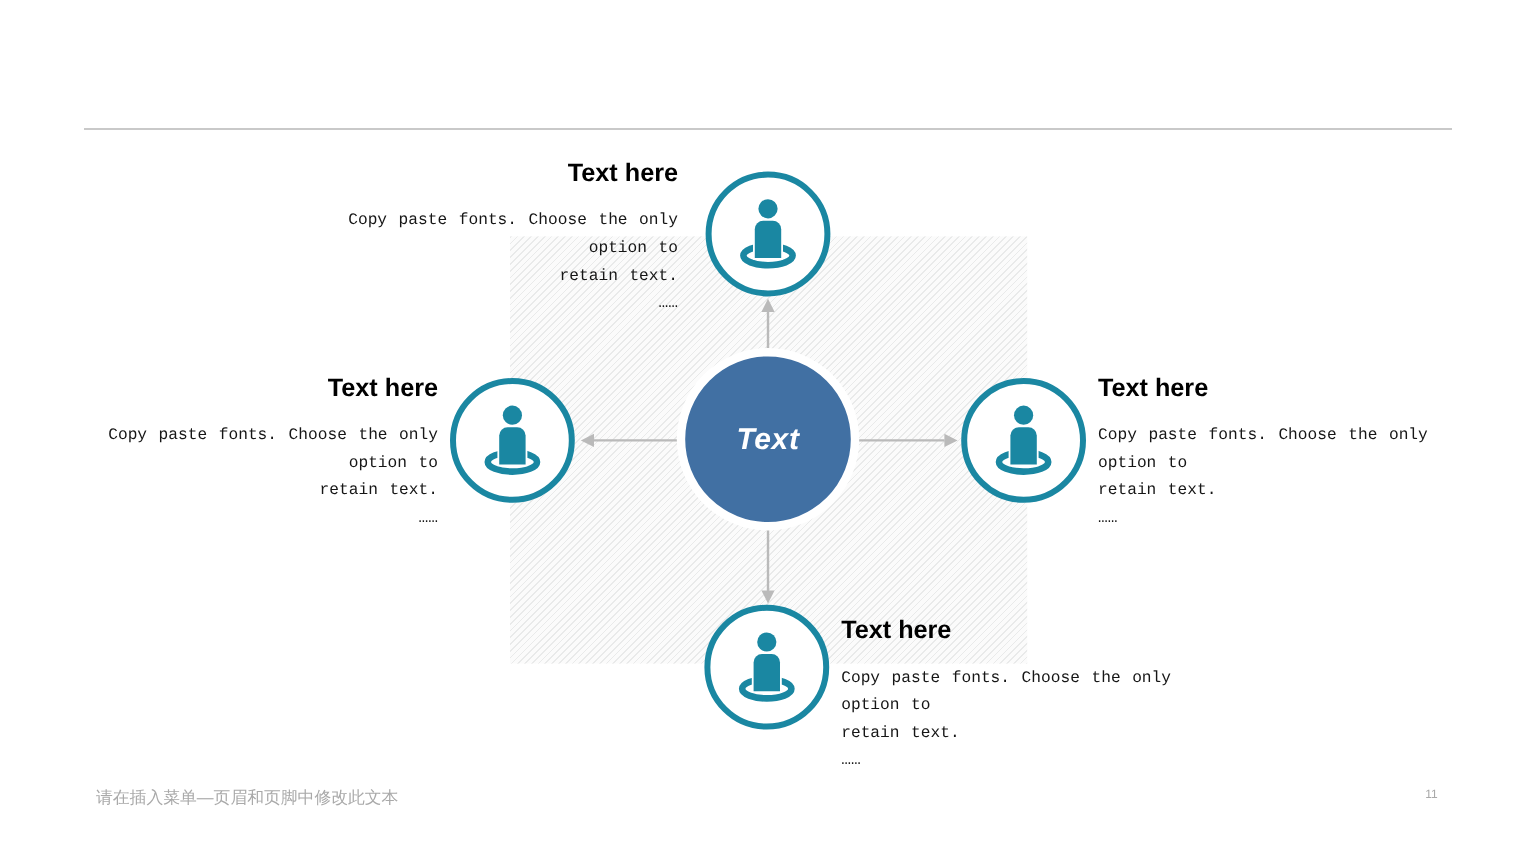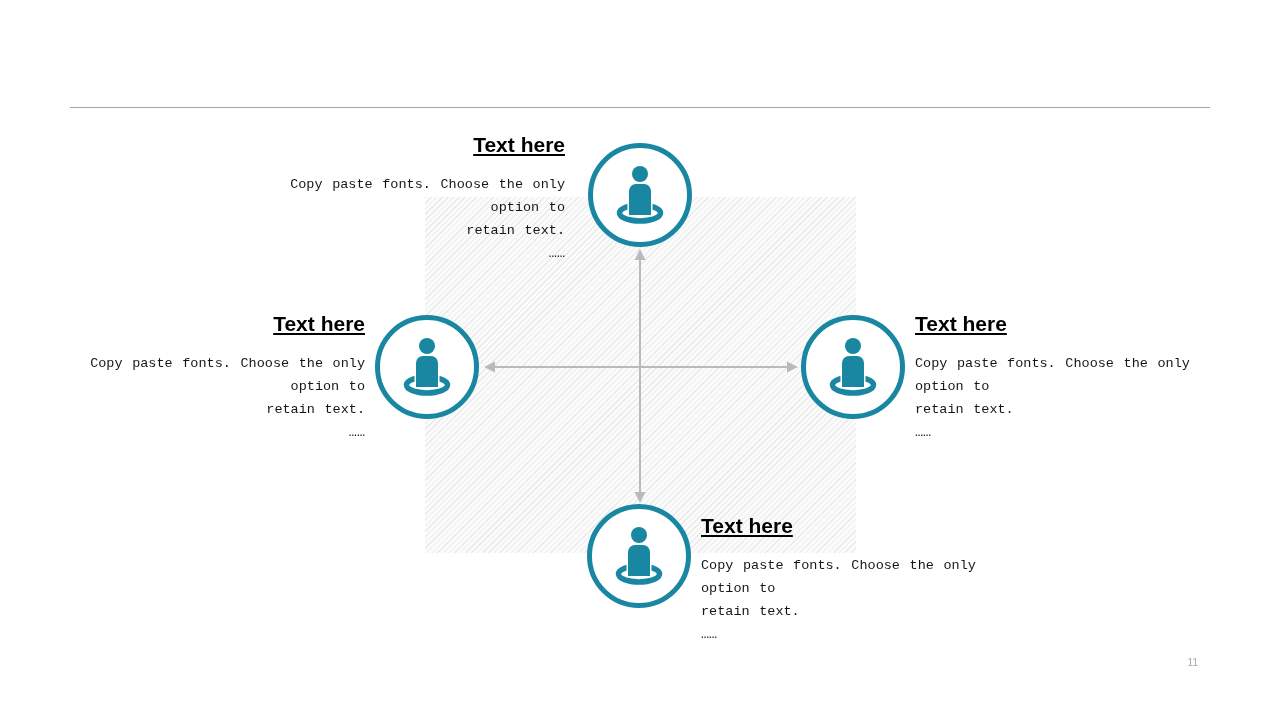--- a/index.html
+++ b/index.html
@@ -29,21 +29,21 @@
     position:absolute;left:564px;top:290px;width:152px;height:152px;border-radius:50%;
     background:var(--blue,#4170a3);border:7px solid #ffffff;box-sizing:border-box;
     display:flex;align-items:center;justify-content:center;
   }
   .center-circle span{
     color:#ffffff;font-weight:bold;font-style:italic;font-size:25px;letter-spacing:0.5px;
   }
   .tb{position:absolute;width:300px;}
   .tb .tb-title{
     font-size:21px;font-weight:bold;color:var(--heading,#000000);
-    margin:0 0 16px 0;line-height:25px;text-decoration:underline;
+    margin:0 0 16px 0;line-height:25px;
   }
   .tb .tb-line{
     font-size:13.5px;line-height:23px;color:var(--body,#161616);word-spacing:1.5px;font-family:Liberation Mono, monospace;
   }
   .tb-right-align{text-align:right;}
   .tb-top{right:715px;top:132px;}
   .tb-left{right:915px;top:311px;}
   .tb-right{left:915px;top:311px;}
   .tb-bottom{left:701px;top:513px;}
   .footer-note{
@@ -67,20 +67,23 @@
     <line x1="640" y1="366" x2="640" y2="259" stroke="var(--arrow)" stroke-width="2"></line>
     <polygon points="640,249 634.5,260 645.5,260" fill="var(--arrow)"></polygon>
     <line x1="640" y1="366" x2="640" y2="493" stroke="var(--arrow)" stroke-width="2"></line>
     <polygon points="640,503 634.5,492 645.5,492" fill="var(--arrow)"></polygon>
     <line x1="640" y1="367" x2="495" y2="367" stroke="var(--arrow)" stroke-width="2"></line>
     <polygon points="484,367 495,361.5 495,372.5" fill="var(--arrow)"></polygon>
     <line x1="640" y1="367" x2="787" y2="367" stroke="var(--arrow)" stroke-width="2"></line>
     <polygon points="798,367 787,361.5 787,372.5" fill="var(--arrow)"></polygon>
   </svg>
 
+  <div class="center-circle">
+    <span>Text</span>
+  </div>
 
   <div class="node-circle node-top">
     <svg class="person-svg" width="52" height="62" viewBox="0 0 52 62">
       <ellipse cx="26" cy="48" rx="20.5" ry="8" fill="none" stroke="var(--teal)" stroke-width="5.5"></ellipse>
       <path d="M15,26 a7,7 0 0 1 7,-7 h8 a7,7 0 0 1 7,7 v24 h-22 z" fill="var(--teal)" stroke="#ffffff" stroke-width="3" paint-order="stroke"></path>
       <circle cx="26" cy="9" r="8" fill="var(--teal)"></circle>
     </svg>
   </div>
 
   <div class="node-circle node-left">
@@ -128,15 +131,16 @@
     <div class="tb-line">……</div>
   </div>
 
   <div class="tb tb-bottom">
     <div class="tb-title">Text here</div>
     <div class="tb-line">Copy paste fonts. Choose the only option to</div>
     <div class="tb-line">retain text.</div>
     <div class="tb-line">……</div>
   </div>
 
+  <div class="footer-note">请在插入菜单—页眉和页脚中修改此文本</div>
   <div class="page-number">11</div>
 
 </div>
 
 </body></html>

